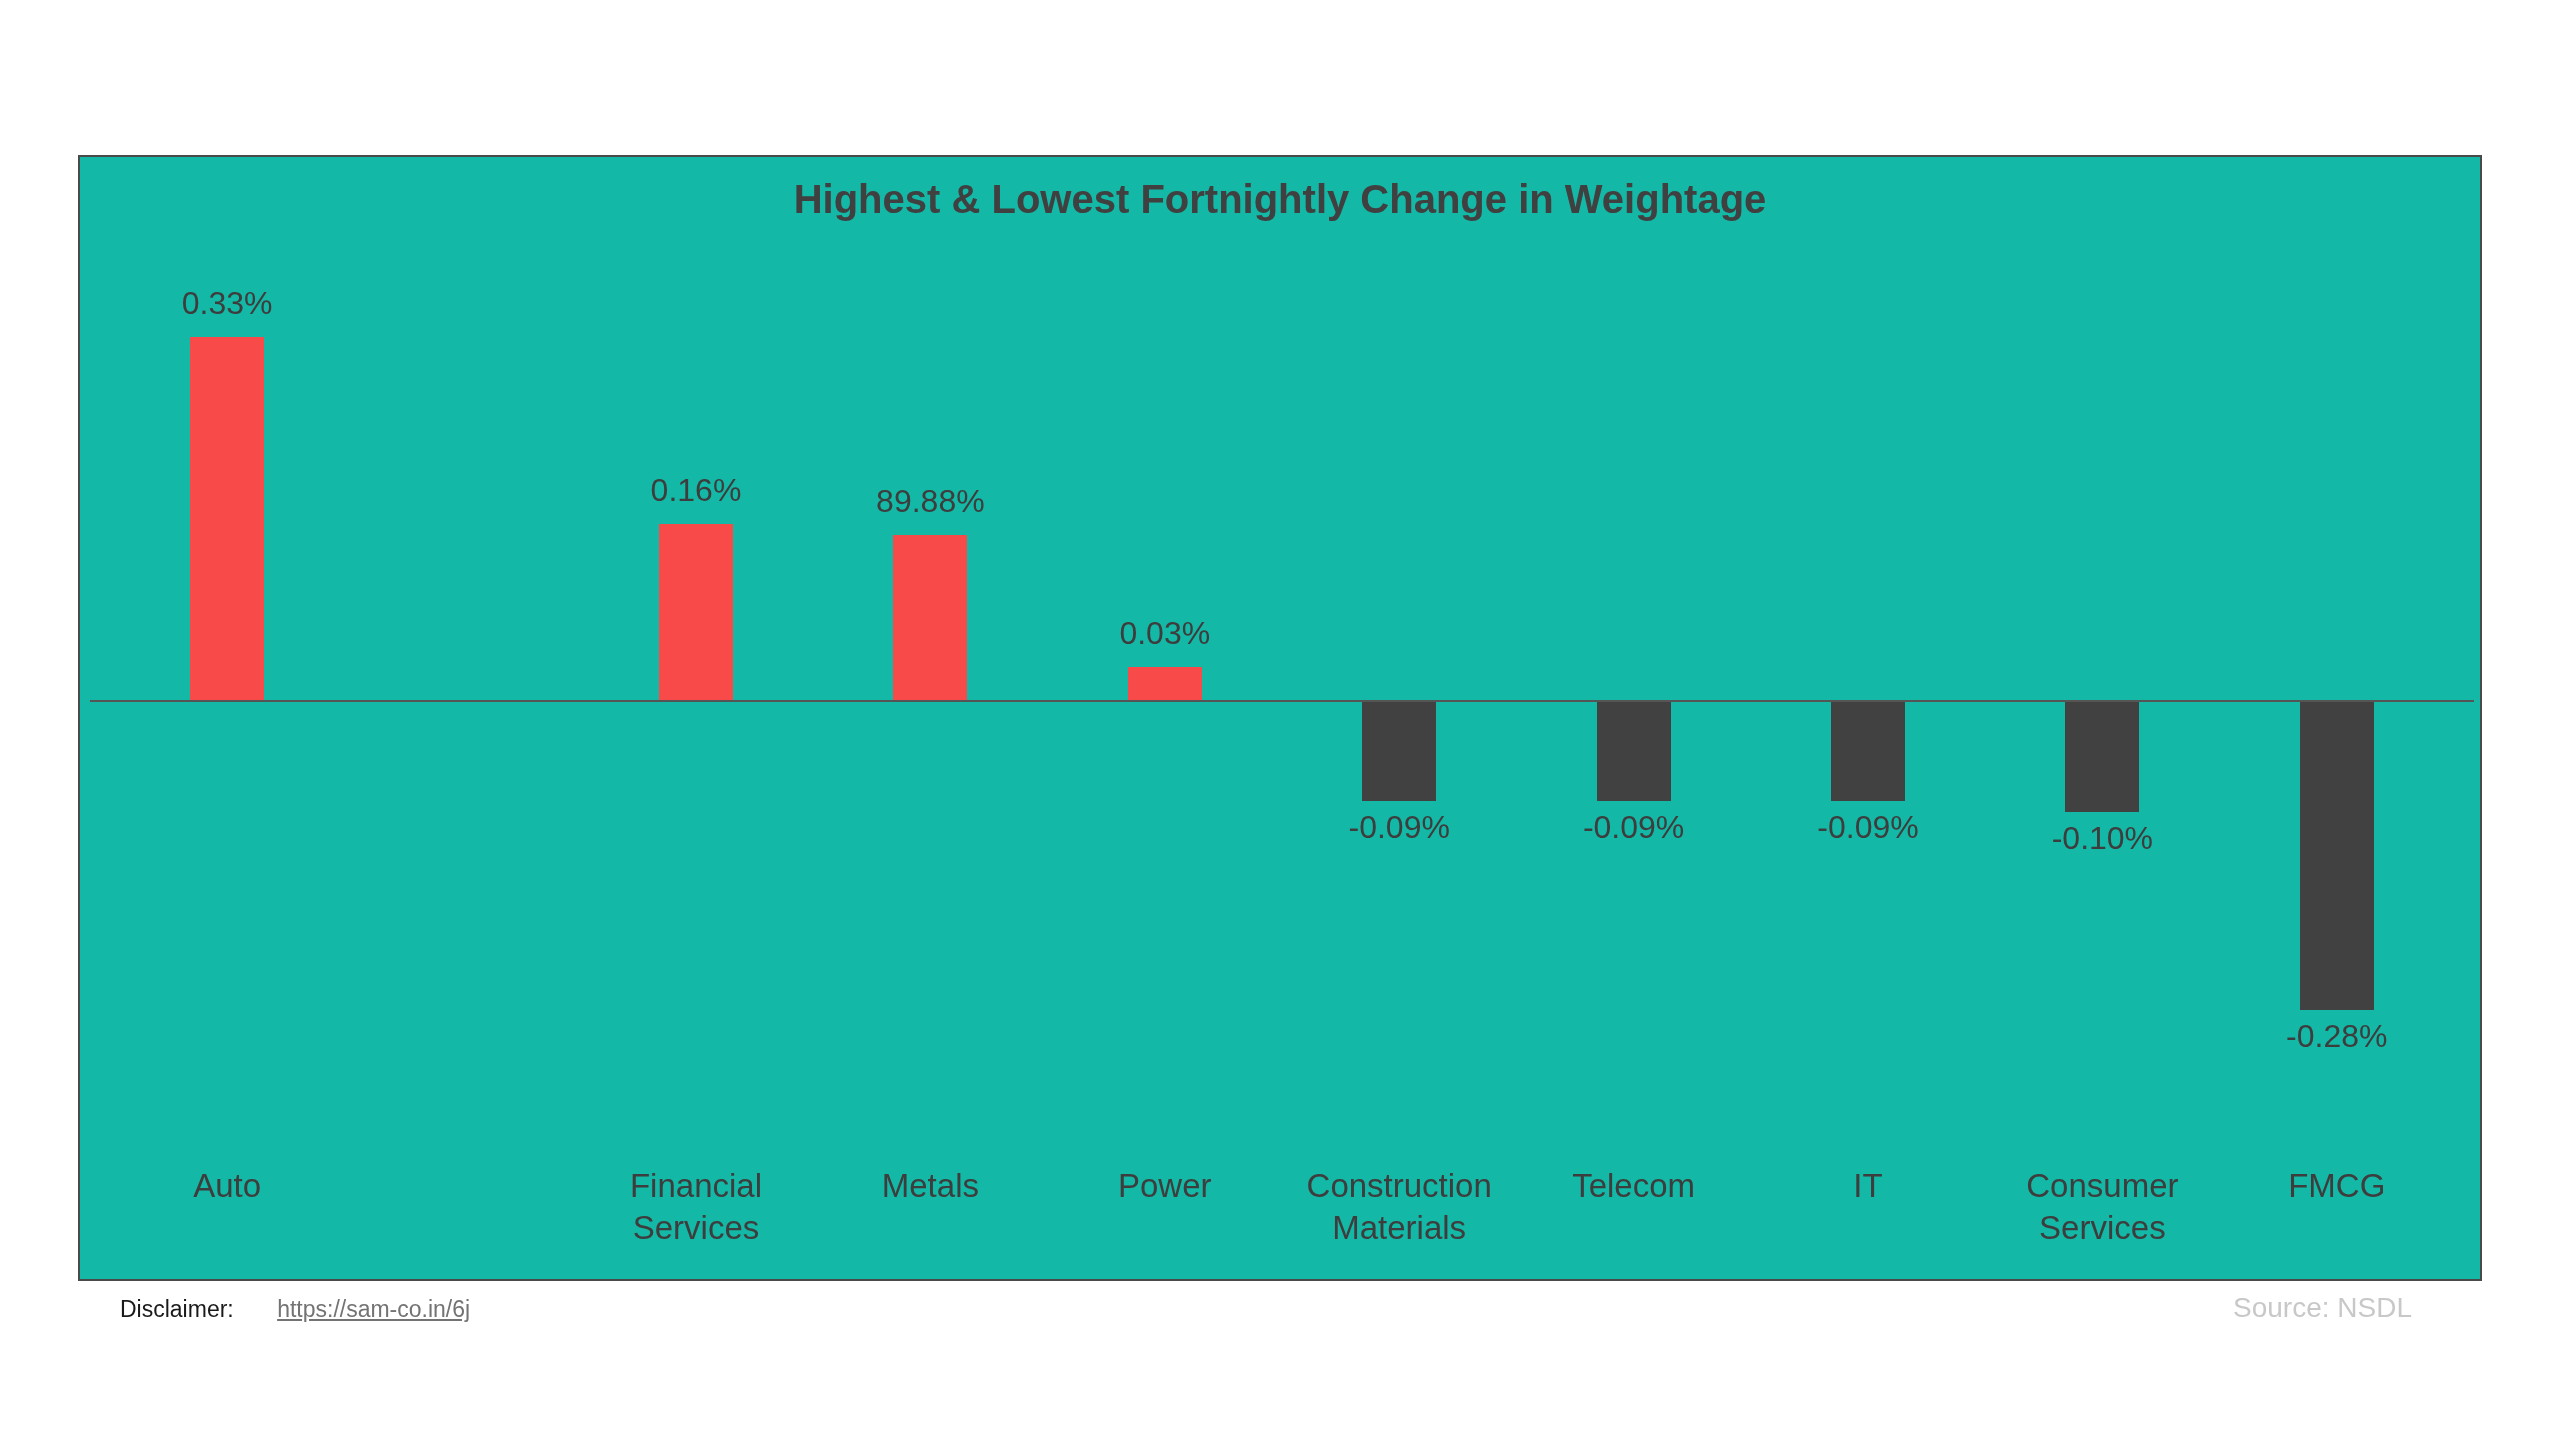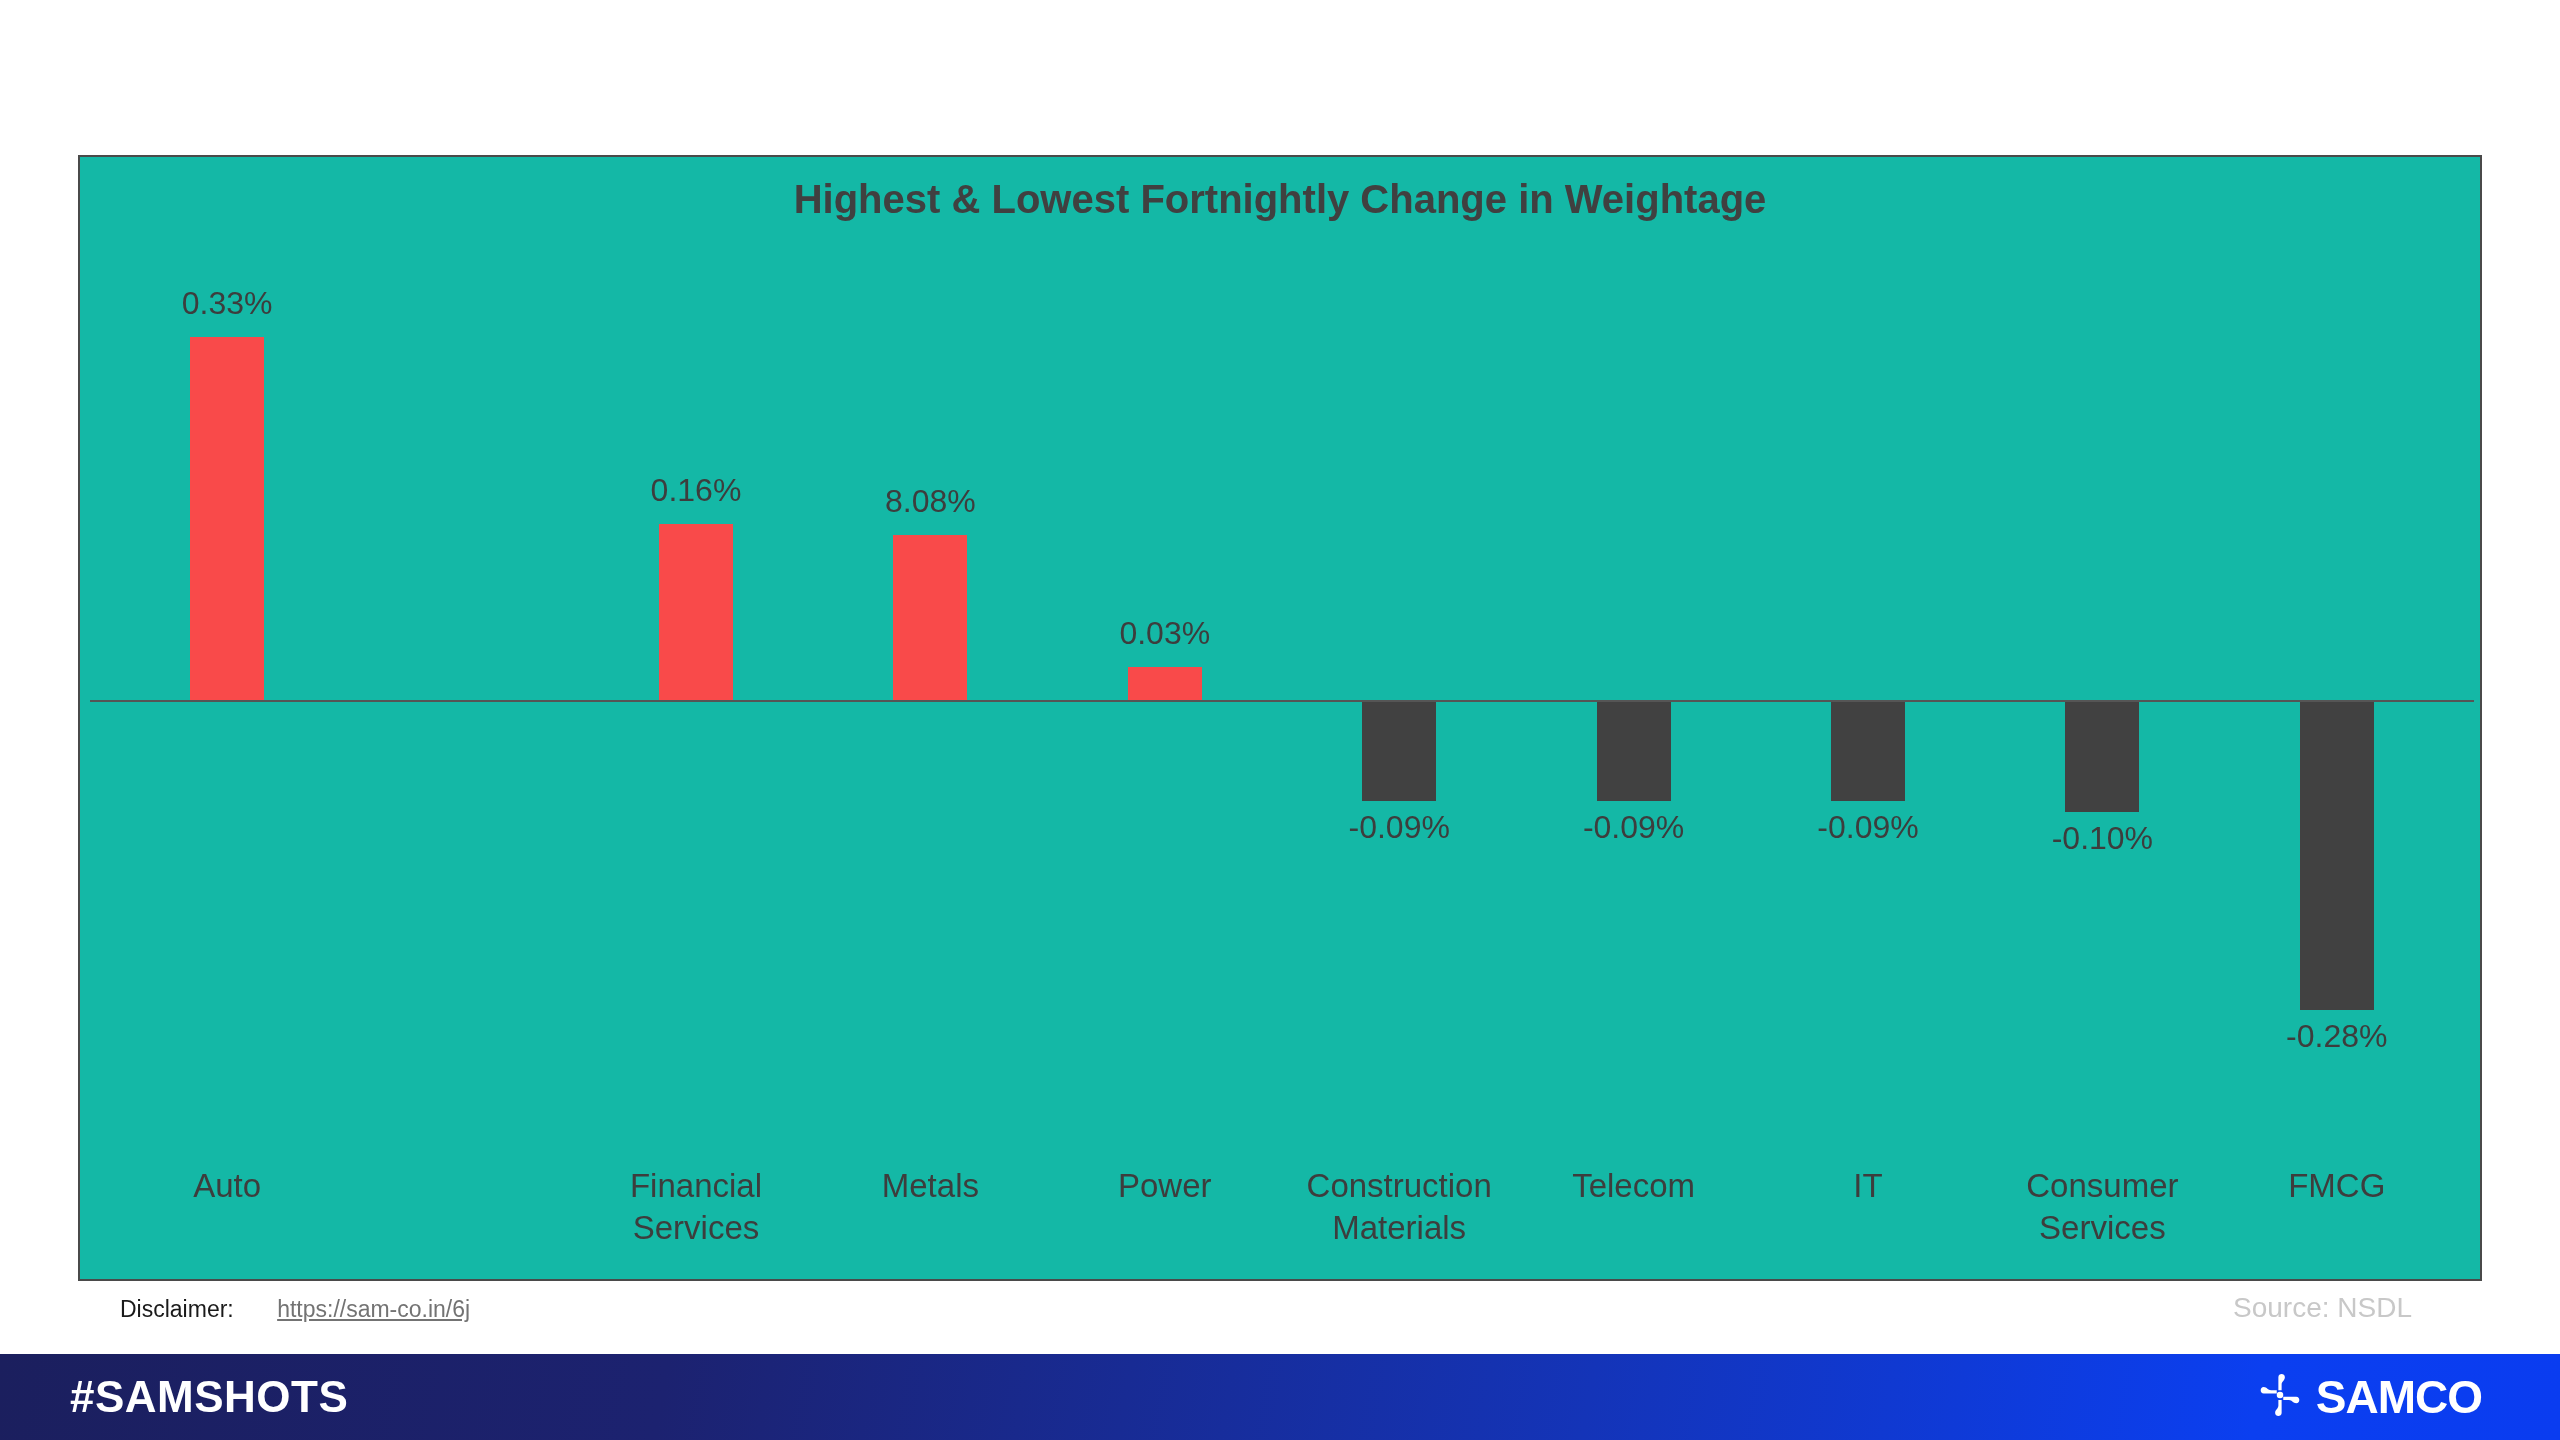--- a/index.html
+++ b/index.html
@@ -214,21 +214,21 @@
         <div class="bar-col" style="left: 498.8px; width: 234.4px;">
           <div class="bar pos" style="height: 176px;"></div>
           <div class="val-label" style="top: 315px;">0.16%</div>
           <div class="cat-label">
             <div>Financial</div>
             <div>Services</div>
           </div>
         </div>
         <div class="bar-col" style="left: 733.2px; width: 234.4px;">
           <div class="bar pos" style="height: 165px;"></div>
-          <div class="val-label" style="top: 326px;">8.08%</div>
+          <div class="val-label" style="top: 326px;">89.88%</div>
           <div class="cat-label">
             <div>Metals</div>
           </div>
         </div>
         <div class="bar-col" style="left: 967.6px; width: 234.4px;">
           <div class="bar pos" style="height: 33px;"></div>
           <div class="val-label" style="top: 458px;">0.03%</div>
           <div class="cat-label">
             <div>Power</div>
           </div>
@@ -272,31 +272,14 @@
         </div>
       </div>
   </div>
 
   <div id="disclaimer">
     <span>Disclaimer:</span>
     <span id="disclaimer-link">https://sam-co.in/6j</span>
   </div>
   <div id="source-note">Source: NSDL</div>
 
-  <div id="brand-bar">
-    <div id="samshots">#SAMSHOTS</div>
-    <div id="samco-logo">
-      <span>
-        <svg width="52" height="52" viewBox="0 0 64 64" aria-hidden="true">
-          <g fill="#ffffff">
-            <path d="M32 28a4 4 0 1 0 0 8 4 4 0 0 0 0-8z"></path>
-            <path d="M30 26V10c0-5 8-5 8 0 0 4-4 5-4 9v7h-4z"></path>
-            <path d="M36 34h16c5 0 5 8 0 8-4 0-5-4-9-4h-7v-4z"></path>
-            <path d="M34 38v16c0 5-8 5-8 0 0-4 4-5 4-9v-7h4z"></path>
-            <path d="M28 30H12c-5 0-5-8 0-8 4 0 5 4 9 4h7v4z"></path>
-          </g>
-        </svg>
-      </span>
-      <span id="samco-wordmark">SAMCO</span>
-    </div>
-  </div>
 
 </div>
 
 </body></html>

